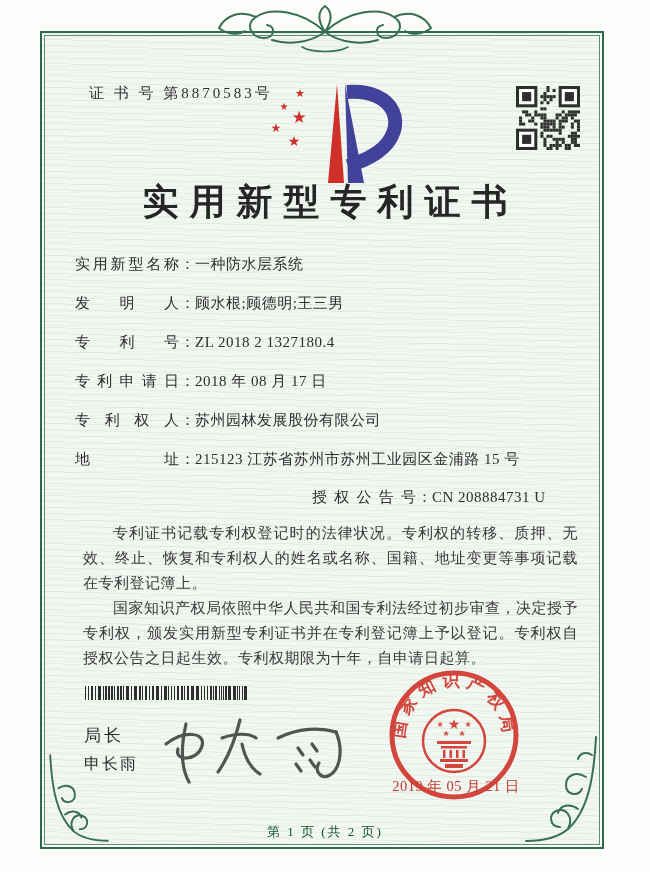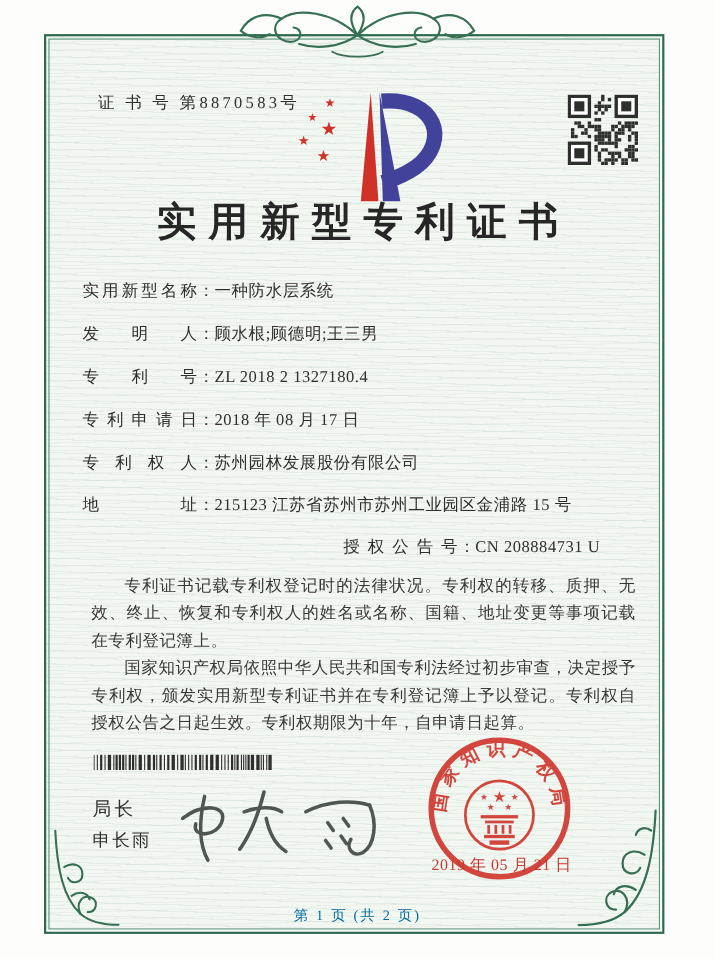--- a/index.html
+++ b/index.html
@@ -33,21 +33,21 @@
          text-align:justify;color:#383838;}
   .paras p{margin:0;text-indent:2em;letter-spacing:.5px;}
   .barcode{position:absolute;left:85px;top:686px;}
   .comm-title{position:absolute;left:84px;top:724px;font-size:17px;letter-spacing:3px;}
   .comm-name{position:absolute;left:84px;top:754px;font-size:16px;letter-spacing:2px;}
   .signature{position:absolute;left:152px;top:708px;}
   .seal{position:absolute;left:384px;top:663px;opacity:.92;}
   .seal-date{position:absolute;left:392px;top:777px;width:128px;text-align:center;
              font-size:14.5px;color:#c23a30;letter-spacing:.5px;white-space:nowrap;}
   .footer{position:absolute;left:0;top:823px;width:100%;text-align:center;font-size:13px;
-          letter-spacing:2px;color:#0369a1;}
+          letter-spacing:2px;color:#14532d;}
   .green-stroke{stroke:#376f52;fill:none;stroke-linecap:round;}
 </style>
 </head>
 <body>
 
 <div class="page">
   <div class="bg-pattern"></div>
   <div class="frame"></div>
 
   <svg class="ornament-top" width="226" height="54" viewBox="0 0 226 54">

